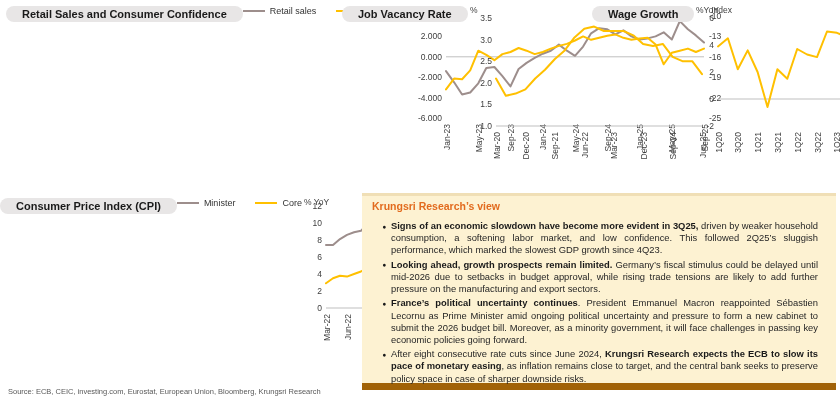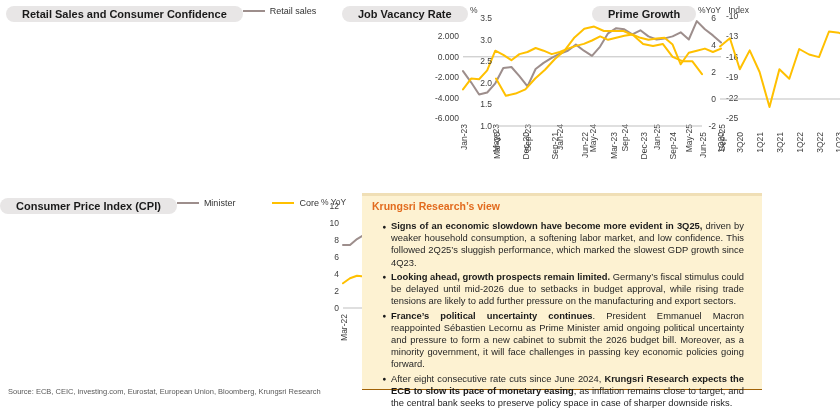--- a/index.html
+++ b/index.html
@@ -8,29 +8,29 @@
 
   .chart { position:absolute; display:flex; }
   #chart-0 { left:6px;   top:4px;   width:328px; height:184px; }
   #chart-1 { left:342px; top:4px;   width:248px; height:184px; }
   #chart-2 { left:592px; top:4px;   width:246px; height:184px; }
   #chart-3 { left:0;   top:196px; width:328px; height:186px; }
 
   .pill-row { text-align:center; height:20px; flex:none; }
   .pill { display:inline-block; background:#E8E6E6; border-radius:10px; padding:2px 16px;
           font-size:11px; font-weight:bold; color:#1a1a1a; white-space:nowrap; }
-  .legend { display:flex; justify-content:center; gap:37px; height:14px; align-items:center;
+  .legend { display:flex; justify-content:center; gap:20px; height:14px; align-items:center;
             font-size:9px; color:#333; flex:none; }
   .legend .li { display:inline-flex; align-items:center; }
   .legend .sw { display:inline-block; width:22px; height:2.5px; margin-right:5px; }
   .plot { flex:1; min-height:0; }
   .plot svg { display:block; }
 
-  .view-panel { position:absolute; left:362px; top:193px; width:400px; height:197px;
-                background:#FDF2D2; border-top:3px solid #F0DFB6; border-bottom:1px solid #a16207;
+  .view-panel { position:absolute; left:362px; top:193px; width:474px; height:197px;
+                background:#FDF2D2; border-top:3px solid #F0DFB6; border-bottom:7px solid #a16207;
                 box-sizing:border-box; padding:4px 10px 0 8px; }
   .view-panel h3 { margin:0 0 2px 2px; font-size:10.5px; font-weight:bold; color:#E26B1E; }
   .view-panel ul { list-style:none; margin:8px; padding:0; }
   .bullet { display:flex; font-size:9.4px; line-height:1.3; color:#262626; text-align:justify; margin-bottom:2px; }
   .bullet .dot { width:13px; flex:none; font-size:6.5px; padding-top:2.5px; text-align:center; color:#1a1a1a; }
   .bullet .btext { flex:1; }
   .bullet b { font-weight:bold; color:#1a1a1a; }
 
   .source { position:absolute; left:8px; top:387px; font-size:7.5px; color:#595959; }
 </style>
@@ -107,21 +107,21 @@
           <text x="178.64285714285714" y="128" text-anchor="end" font-size="8.5" fill="#404040" transform="rotate(-90 178.64285714285714 128)">Dec-23</text>
           <text x="208.07142857142858" y="128" text-anchor="end" font-size="8.5" fill="#404040" transform="rotate(-90 208.07142857142858 128)">Sep-24</text>
           <text x="237.5" y="128" text-anchor="end" font-size="8.5" fill="#404040" transform="rotate(-90 237.5 128)">Jun-25</text>
           <polyline points="28.0,74.5 37.8,91.8 47.6,89.6 57.4,85.3 67.2,74.5 77.0,65.8 86.9,55.0 96.7,46.4 106.5,33.4 116.3,24.8 126.1,22.6 135.9,27.0 145.7,27.0 155.5,27.0 165.3,31.3 175.1,39.9 185.0,42.1 194.8,39.9 204.6,52.9 214.4,57.2 224.2,57.2 234.0,70.2" fill="none" stroke="#FFC000" stroke-width="2" stroke-linejoin="round" stroke-linecap="round"></polyline>
         </svg>
       </div>
   </section>
 
   <section class="chart" id="chart-2">
     <div class="pill-row">
-      <span class="pill">Prime Growth</span>
+      <span class="pill">Wage Growth</span>
     </div>
     <div class="plot">
         <svg width="246" height="164">
           <text x="2" y="9" text-anchor="start" font-size="8.5" fill="#404040">%YoY</text>
           <text x="20" y="17" text-anchor="end" font-size="8.5" fill="#404040">6</text>
           <text x="20" y="44" text-anchor="end" font-size="8.5" fill="#404040">4</text>
           <text x="20" y="71" text-anchor="end" font-size="8.5" fill="#404040">2</text>
           <text x="20" y="98" text-anchor="end" font-size="8.5" fill="#404040">0</text>
           <text x="20" y="125" text-anchor="end" font-size="8.5" fill="#404040">-2</text>
           <line x1="24" x2="232" y1="95" y2="95" stroke="#BFBFBF" stroke-width="1"></line>

